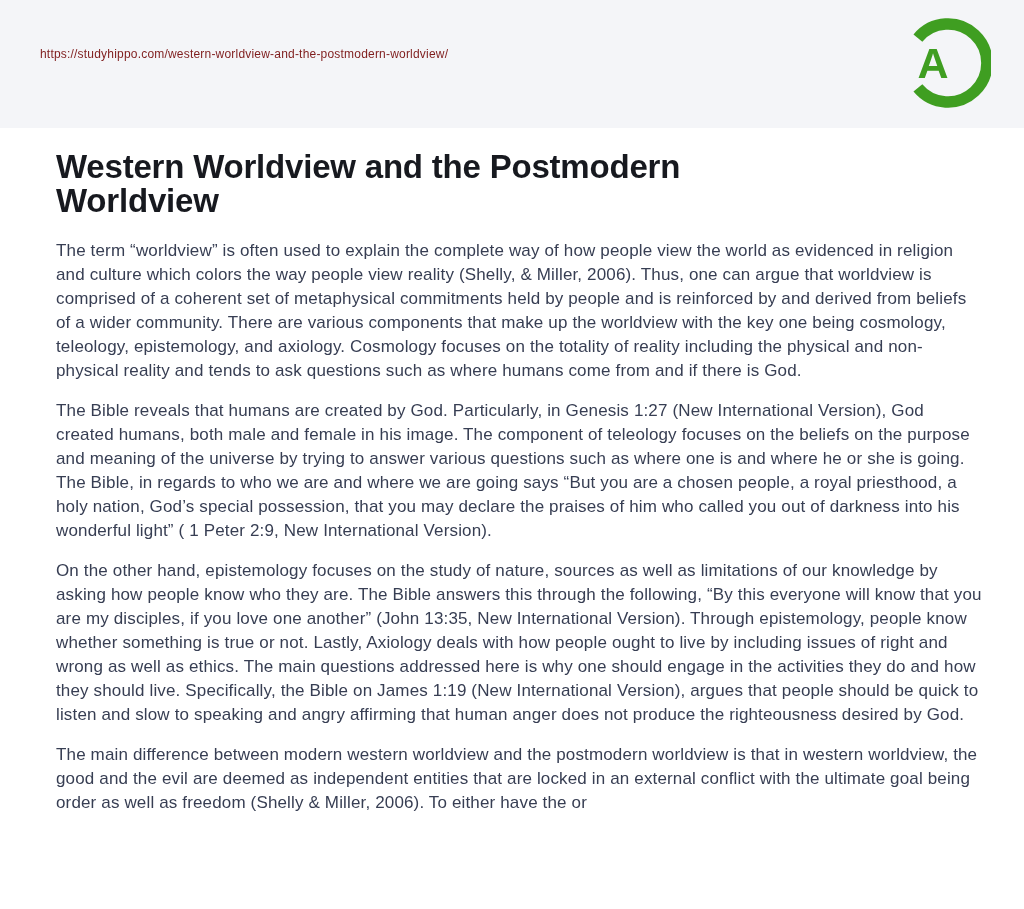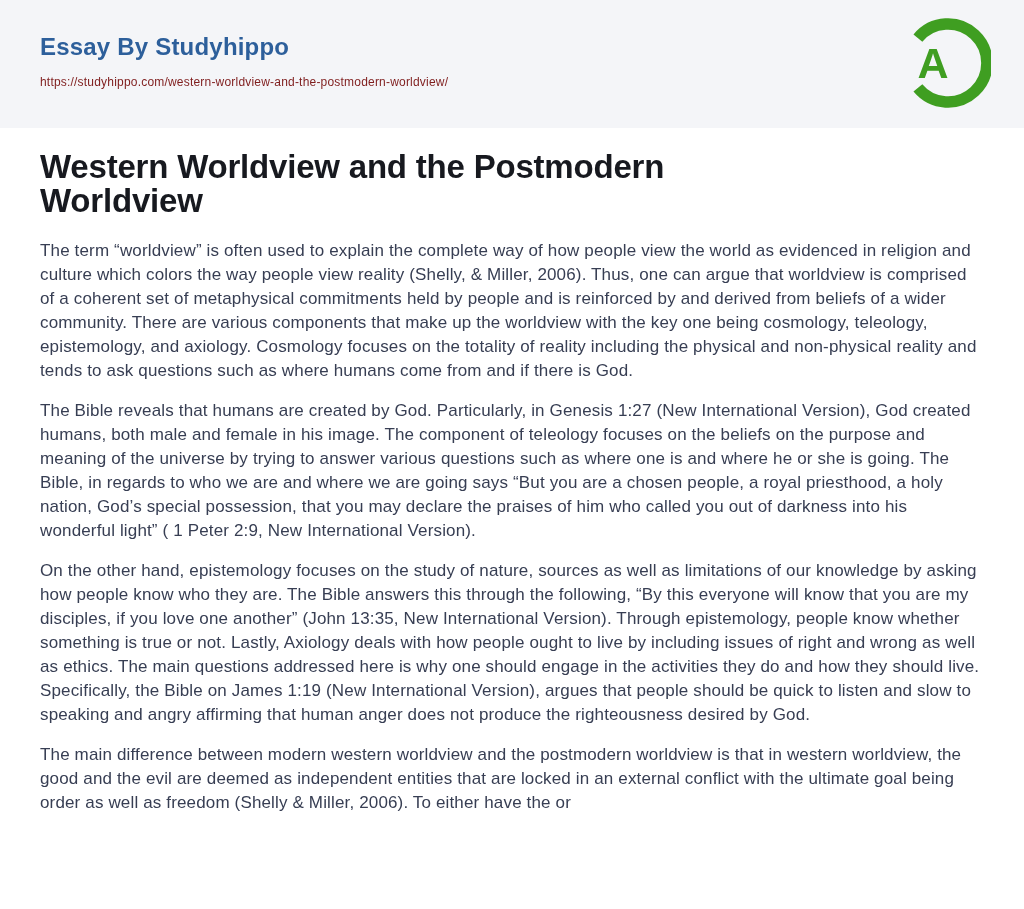--- a/index.html
+++ b/index.html
@@ -42,21 +42,21 @@
     width: 92px;
     height: 100px;
   }
   .logo svg { width: 100%; height: 100%; display: block; }
   .logo-letter {
     font-family: "Liberation Sans", sans-serif;
     font-weight: 700;
   }
   
   .article {
-    padding: 22px 40px 0 40px;
+    padding: 22px 40px 0 56px;
   }
   .title {
     margin: 0 0 21px 0;
     max-width: 750px;
     color: #17191f;
     font-size: 33px;
     line-height: 34px;
     font-weight: 700;
     letter-spacing: -0.2px;
   }
@@ -67,21 +67,20 @@
     font-size: 17px;
     line-height: 24px;
     letter-spacing: 0.15px;
     font-weight: 400;
   }
 </style>
 </head>
 <body>
 
 <header class="hdr">
-  <div class="byline">Essay By Studyhippo</div>
   <a class="url" href="#">https://studyhippo.com/western-worldview-and-the-postmodern-worldview/</a>
   <div class="logo">
     <svg viewBox="0 0 92 100">
       <path d="M 18.9 25.1 A 39 39 0 1 1 18.9 74.9" fill="none" stroke="#3f9e21" stroke-width="11.5"></path>
       <text class="logo-letter" x="34" y="65" text-anchor="middle" font-size="43" fill="#3f9e21">A</text>
     </svg>
   </div>
 </header>
 
 <main class="article">

